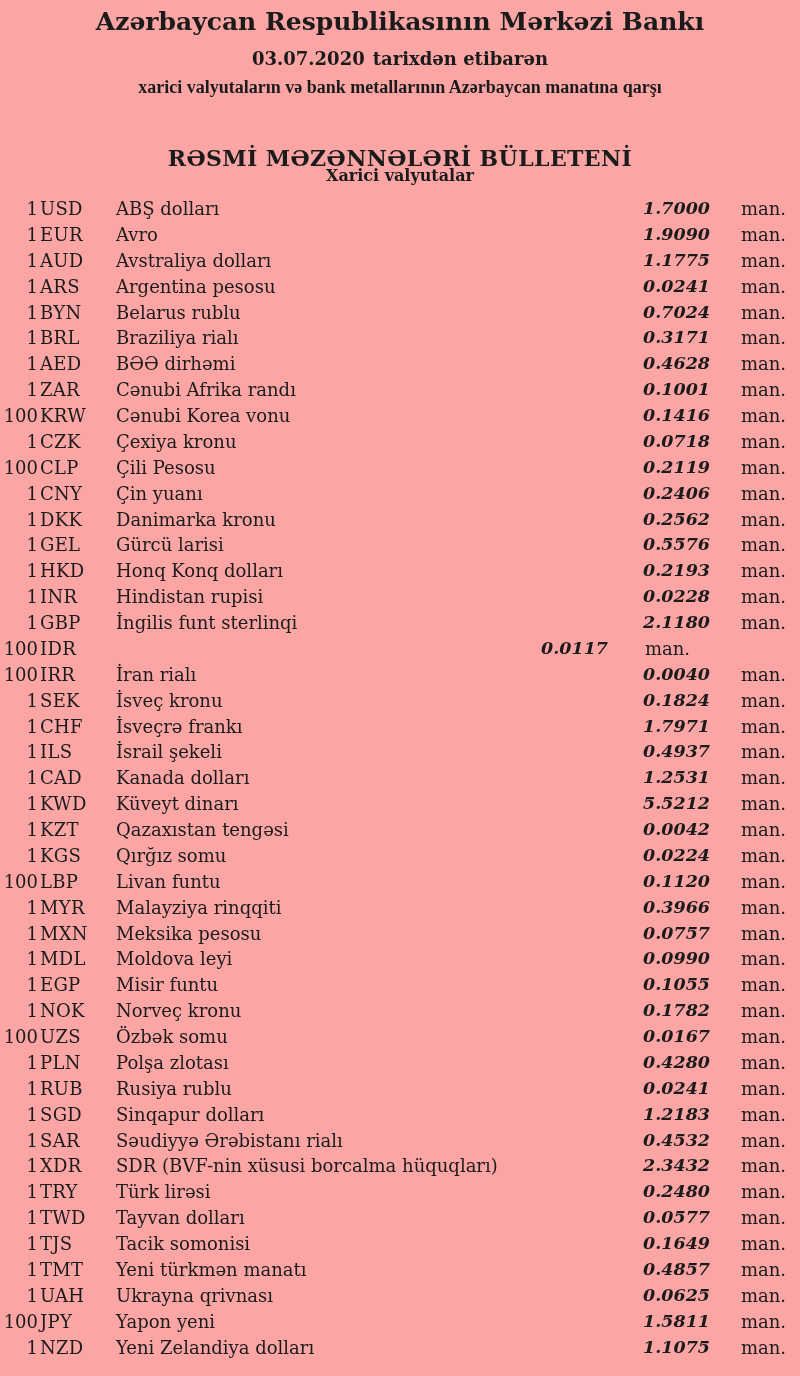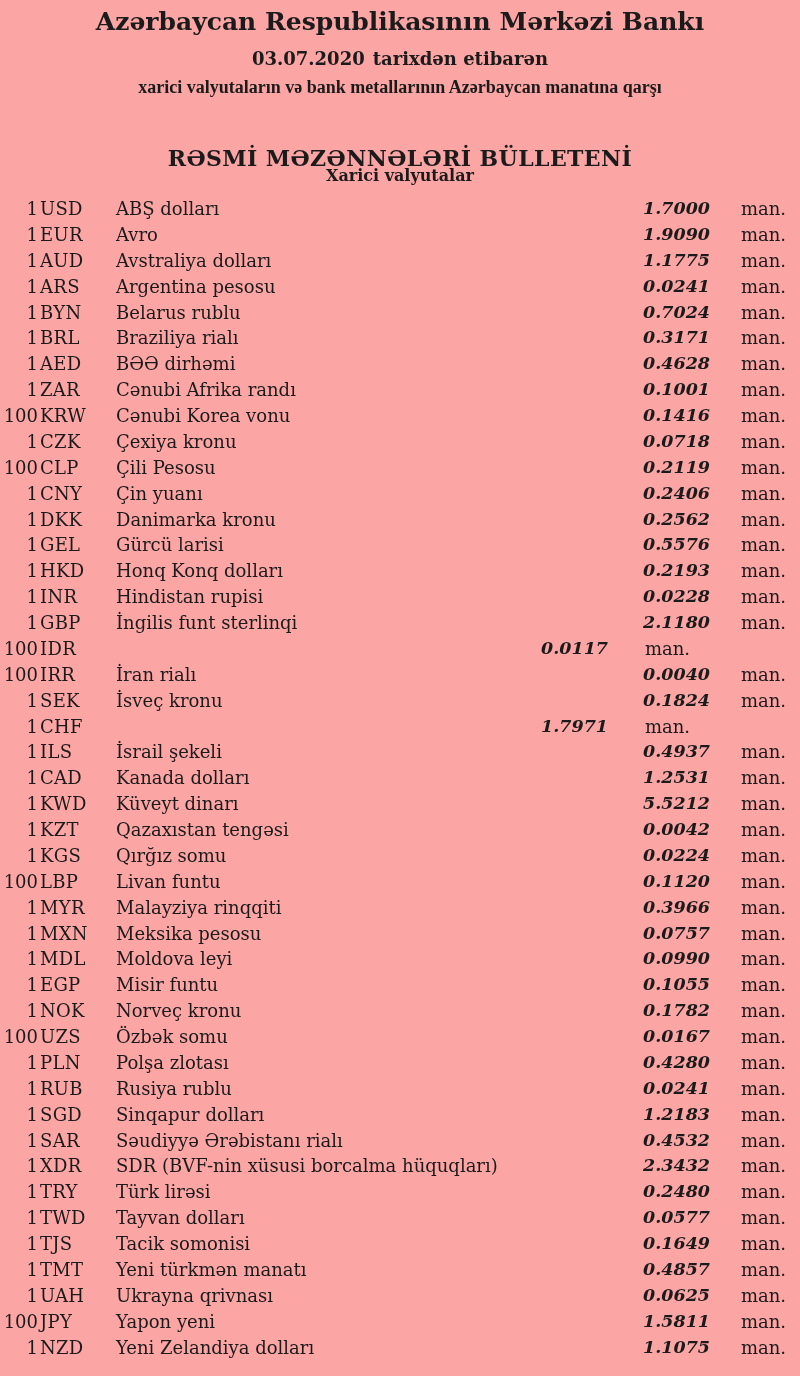--- a/index.html
+++ b/index.html
@@ -250,20 +250,21 @@
       <div class="rate-row">
       <span class="cell-qty">1</span>
       <span class="cell-code">SEK</span>
       <span class="cell-name">İsveç kronu</span>
       <span class="cell-rate">0.1824</span>
       <span class="cell-unit">man.</span>
     </div>
       <div class="rate-row">
       <span class="cell-qty">1</span>
       <span class="cell-code">CHF</span>
+      <span class="cell-name">İsveçrə frankı</span>
       <span class="cell-rate">1.7971</span>
       <span class="cell-unit">man.</span>
     </div>
       <div class="rate-row">
       <span class="cell-qty">1</span>
       <span class="cell-code">ILS</span>
       <span class="cell-name">İsrail şekeli</span>
       <span class="cell-rate">0.4937</span>
       <span class="cell-unit">man.</span>
     </div>

